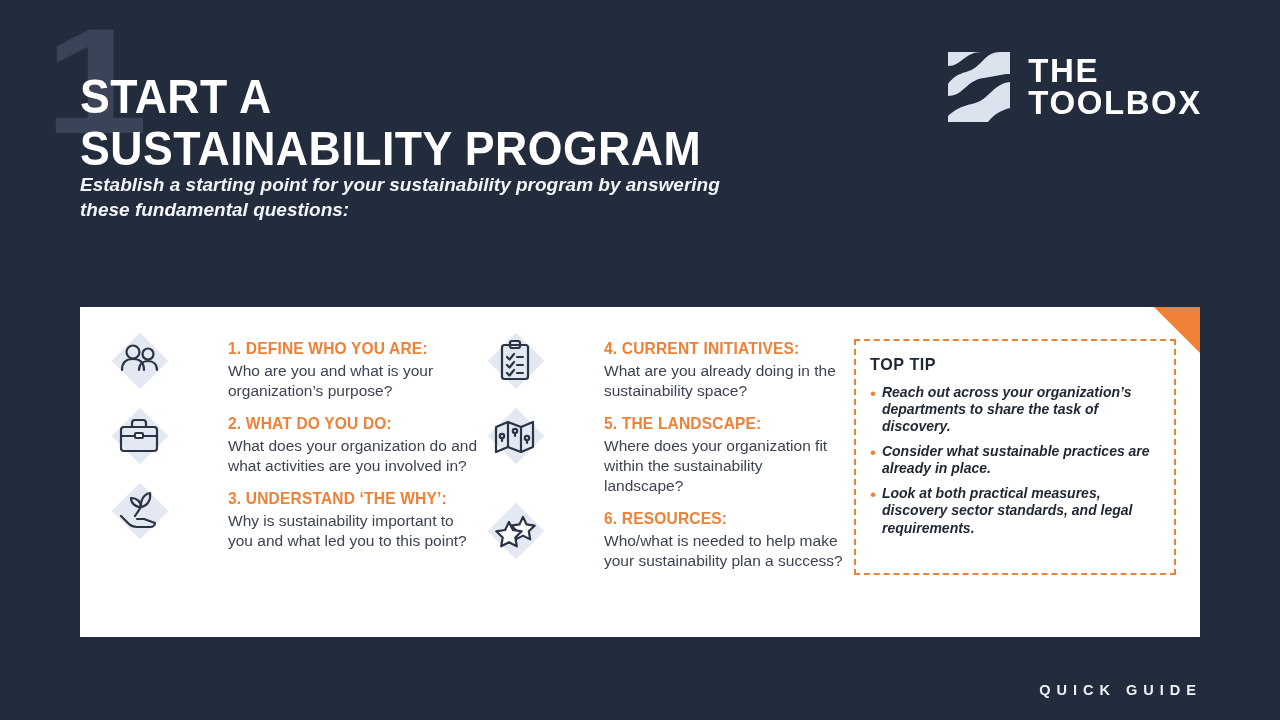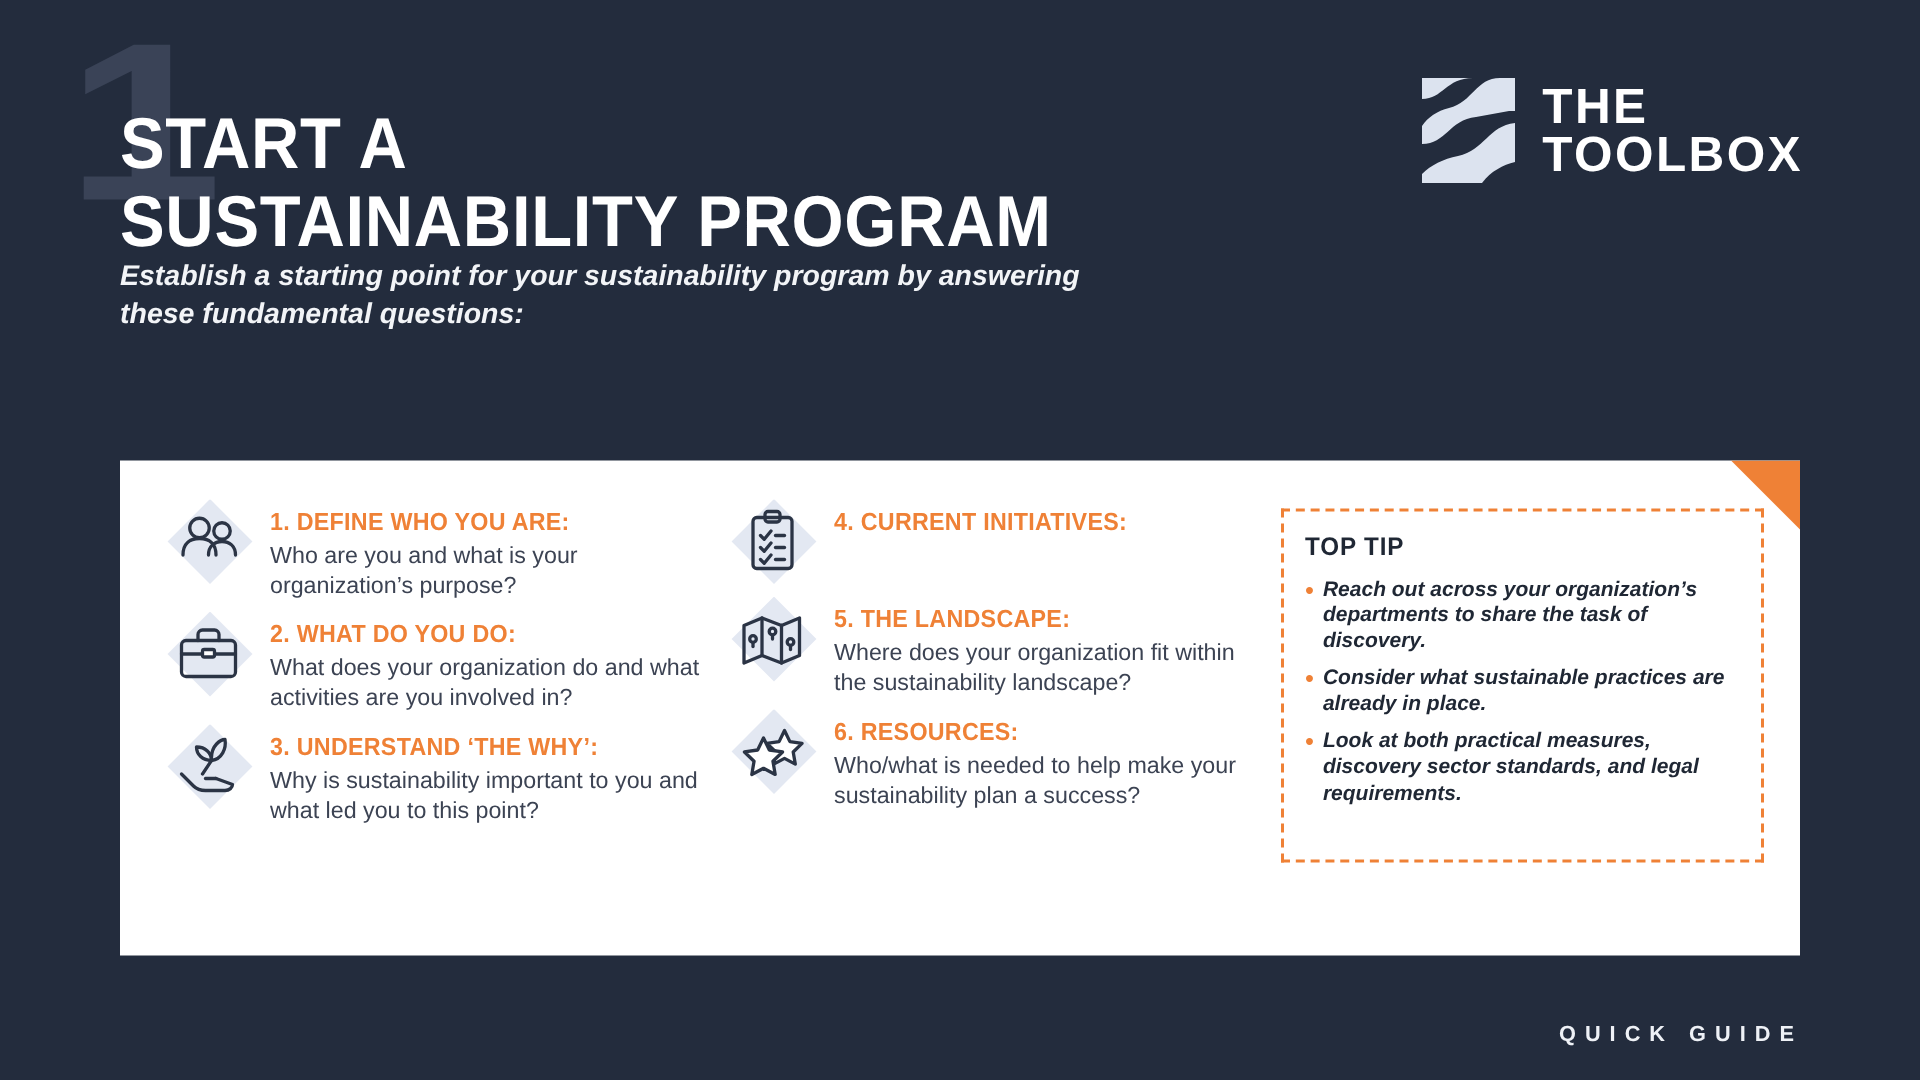--- a/index.html
+++ b/index.html
@@ -100,21 +100,21 @@
 
   .item { display:flex; gap:10px; margin-bottom:9px; }
   .icon-wrap {
     flex:0 0 62px;
     width:62px; height:58px;
     position:relative;
     margin-top:-2px;
   }
   .icon-wrap svg { position:absolute; left:0; top:0; }
 
-  .item-body { padding-top:5px; }
+  .item-body { padding-top:5px;margin-left:48px; }
   .item-title {
     color:#ef8136;
     font-weight:700;
     font-size:16.5px;
     letter-spacing:0.2px;
     line-height:1.05;
     margin-bottom:4px;
     transform:scaleX(0.94);
     transform-origin:left center;
     white-space:nowrap;
@@ -266,20 +266,21 @@
               <path d="M23 32 l2.5 2.5 L30 29"></path>
               <path d="M23 40 l2.5 2.5 L30 37"></path>
               <path d="M33 24 H39"></path>
               <path d="M33 32 H39"></path>
               <path d="M33 40 H39"></path>
             </g>
           </svg>
         </span>
         <div class="item-body">
           <div class="item-title">4. CURRENT INITIATIVES:</div>
+          <div class="item-text">What are you already doing in the sustainability space?</div>
         </div>
       </div>
 
       <div class="item">
         <span class="icon-wrap">
           <svg width="62" height="58" viewBox="0 0 62 58" xmlns="http://www.w3.org/2000/svg">
             <rect x="12" y="8" width="40" height="40" transform="rotate(45 32 28)" fill="#e3e8f2"></rect>
             <g fill="none" stroke="#2b3445" stroke-width="2.2" stroke-linecap="round" stroke-linejoin="round">
               <path d="M12 19 L24 14 L37 19 L49 14 L49 39 L37 44 L24 39 L12 44 Z"></path>
               <path d="M24 14 V39"></path>

